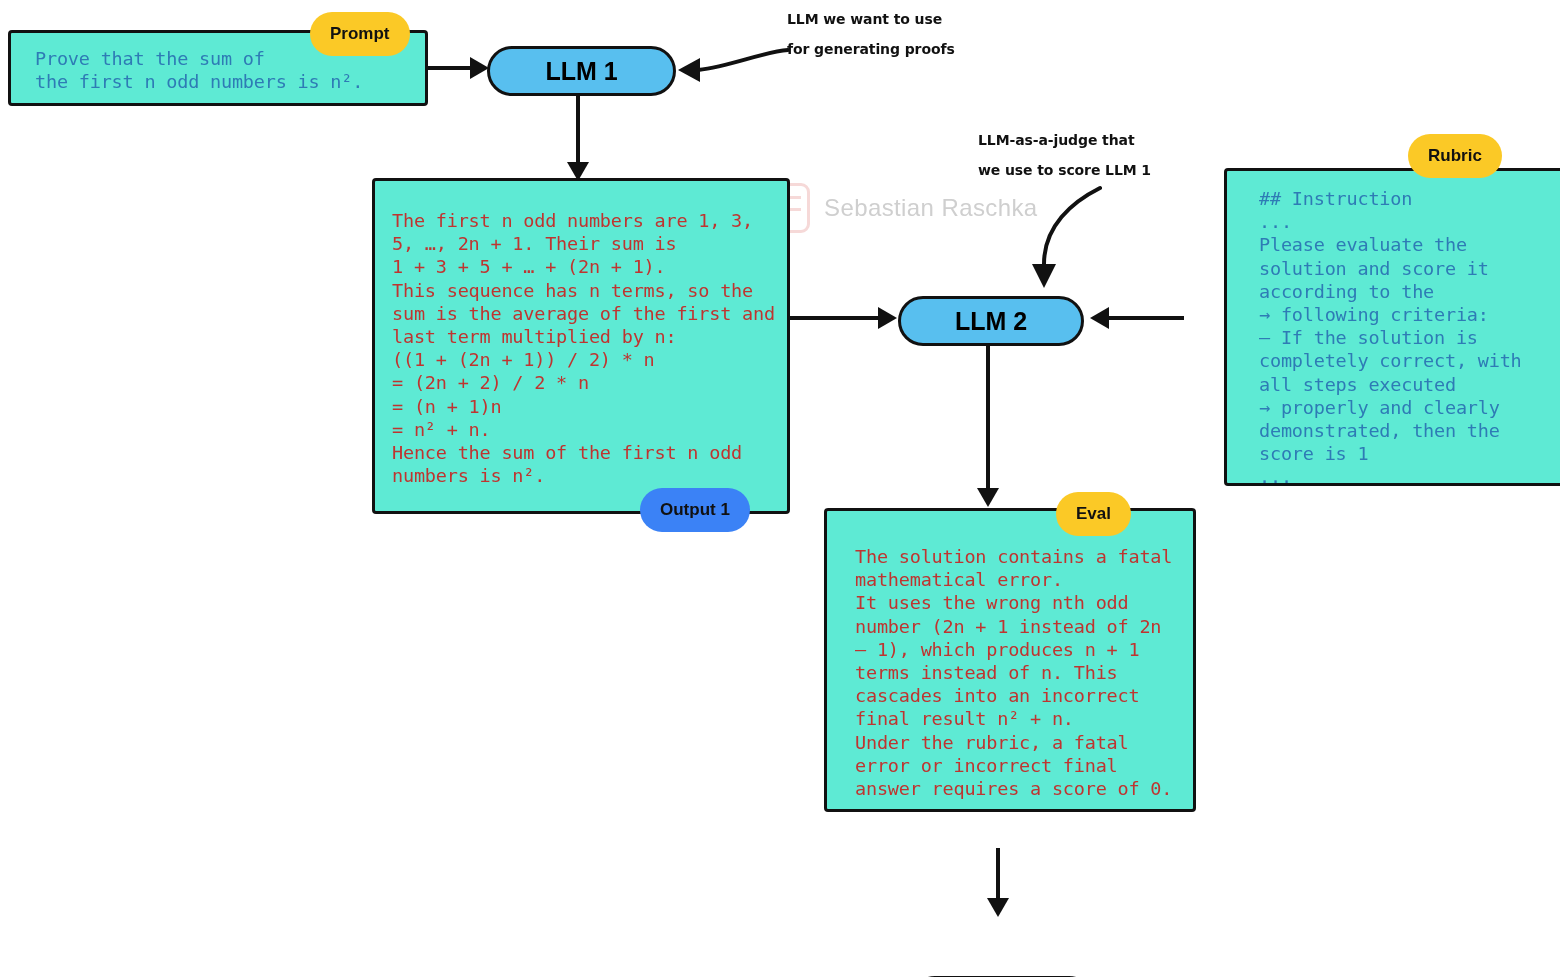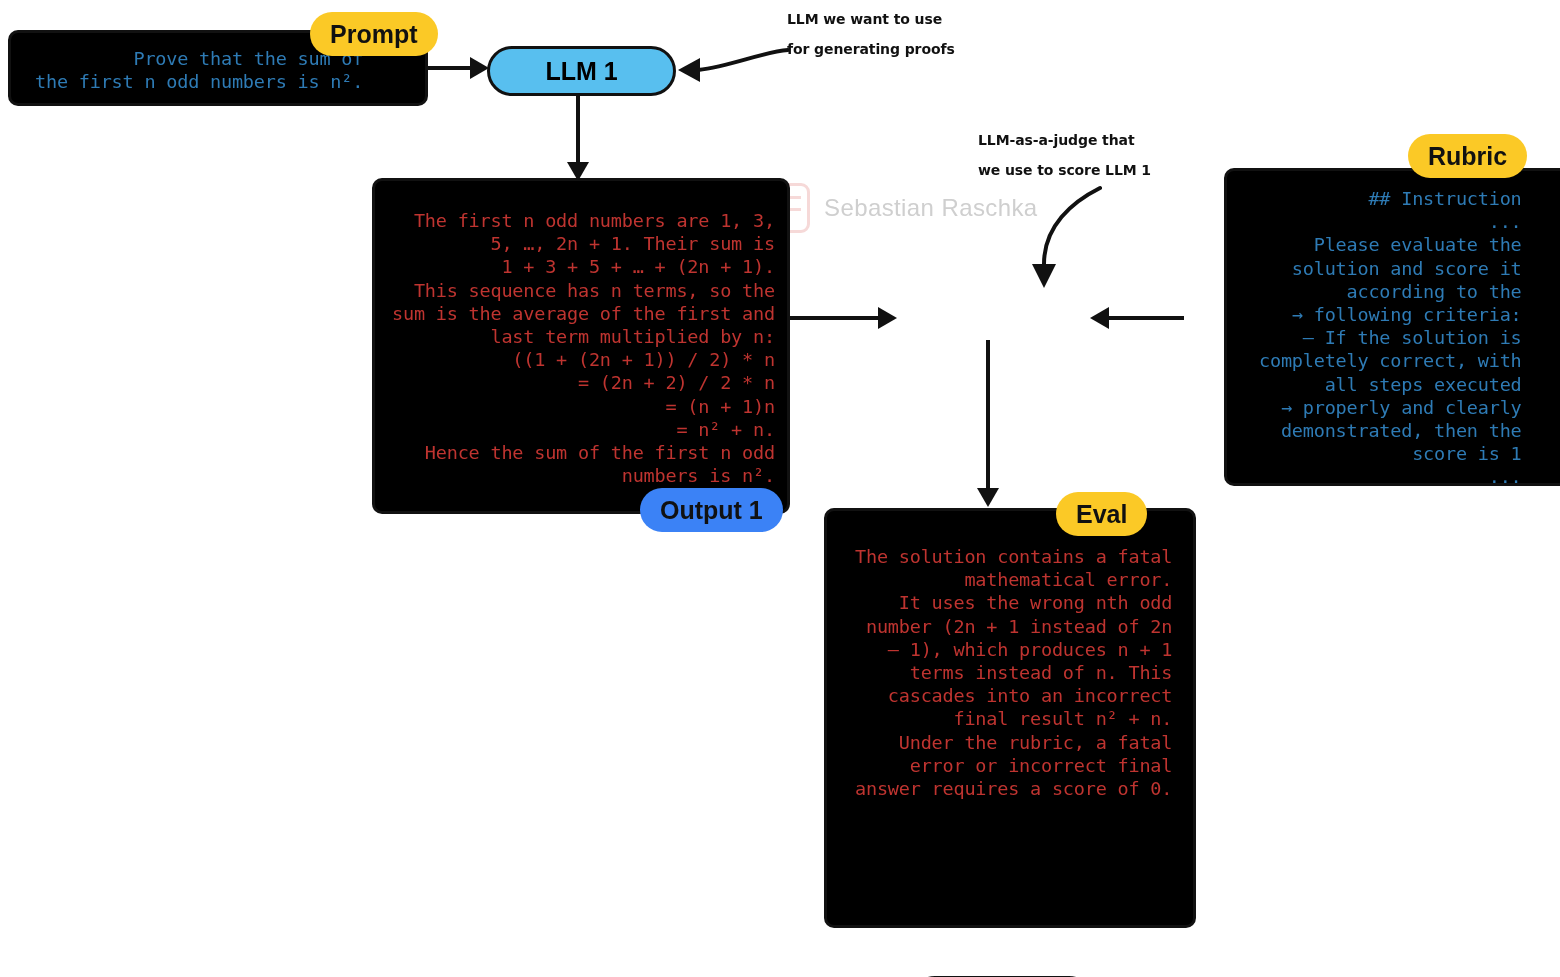--- a/index.html
+++ b/index.html
@@ -17,44 +17,43 @@
     background: #ffffff;
     overflow: hidden;
   }
 
   
   .abs { position: absolute; box-sizing: border-box; }
 
   
   .contentbox {
     border: 3.5px solid #111111;
-    border-radius: 10px;
-    background: #000000;
+    border-radius: 4px;
+    background: #5eead4;
     z-index: 3;
-    text-align: right;
   }
   .contentbox .body {
     font-family: "DejaVu Sans Mono", monospace;
     font-size: 18.5px;
     line-height: 23.2px;
     white-space: pre;
     letter-spacing: -0.2px;
   }
   .blue-text { color: #2E7BB5; }
   .red-text  { color: #BF3430; }
 
   
   .badge {
     position: absolute;
     display: flex;
     align-items: center;
     justify-content: center;
     border-radius: 999px;
     font-weight: bold;
-    font-size: 25px;
+    font-size: 17px;
     color: #111111;
     padding: 0 20px;
     height: 44px;
     z-index: 6;
     white-space: nowrap;
   }
   .badge-yellow { background: #FBC926; }
   .badge-green  { background: #3b82f6; }
 
   
@@ -196,20 +195,23 @@
 = (n + 1)n
 = n² + n.
 Hence the sum of the first n odd
 numbers is n².</div>
   </div>
   <div class="badge badge-green" style="left:640px; top:488px;">Output 1</div>
 
   <div class="line-h" style="left:790px; top:316px; width:96px;"></div>
   <div class="arrowhead arrow-right" style="left:878px; top:307px;"></div>
 
+  <div class="pill pill-blue" style="left:898px; top:296px; width:180px; height:44px; font-size:25px;">
+    <span>LLM 2</span>
+  </div>
 
   <div class="annot" style="left:978px; top:125px;">LLM-as-a-judge that
 we use to score LLM 1</div>
   <svg class="curve-svg" style="left:1000px; top:180px; width:120px; height:120px;" viewBox="0 0 120 120">
     <path d="M 100 8 C 72 22, 44 46, 44 84" stroke="#111111" stroke-width="4" fill="none" stroke-linecap="round"></path>
     <polygon points="32,84 56,84 44,108" fill="#111111"></polygon>
   </svg>
 
   <div class="line-h" style="left:1108px; top:316px; width:76px;"></div>
   <div class="arrowhead arrow-left" style="left:1090px; top:307px;"></div>
@@ -227,21 +229,21 @@
 → properly and clearly
 demonstrated, then the
 score is 1
 ...</div>
   </div>
   <div class="badge badge-yellow" style="left:1408px; top:134px;">Rubric</div>
 
   <div class="line-v" style="left:986px; top:340px; height:158px;"></div>
   <div class="arrowhead arrow-down" style="left:977px; top:488px;"></div>
 
-  <div class="contentbox abs" style="left:824px; top:508px; width:372px; height:420px;">
+  <div class="contentbox abs" style="left:824px; top:508px; width:372px; height:304px;">
     <div class="body red-text abs" style="left:28px; top:34px;">The solution contains a fatal
 mathematical error.
 It uses the wrong nth odd
 number (2n + 1 instead of 2n
 — 1), which produces n + 1
 terms instead of n. This
 cascades into an incorrect
 final result n² + n.
 Under the rubric, a fatal
 error or incorrect final

